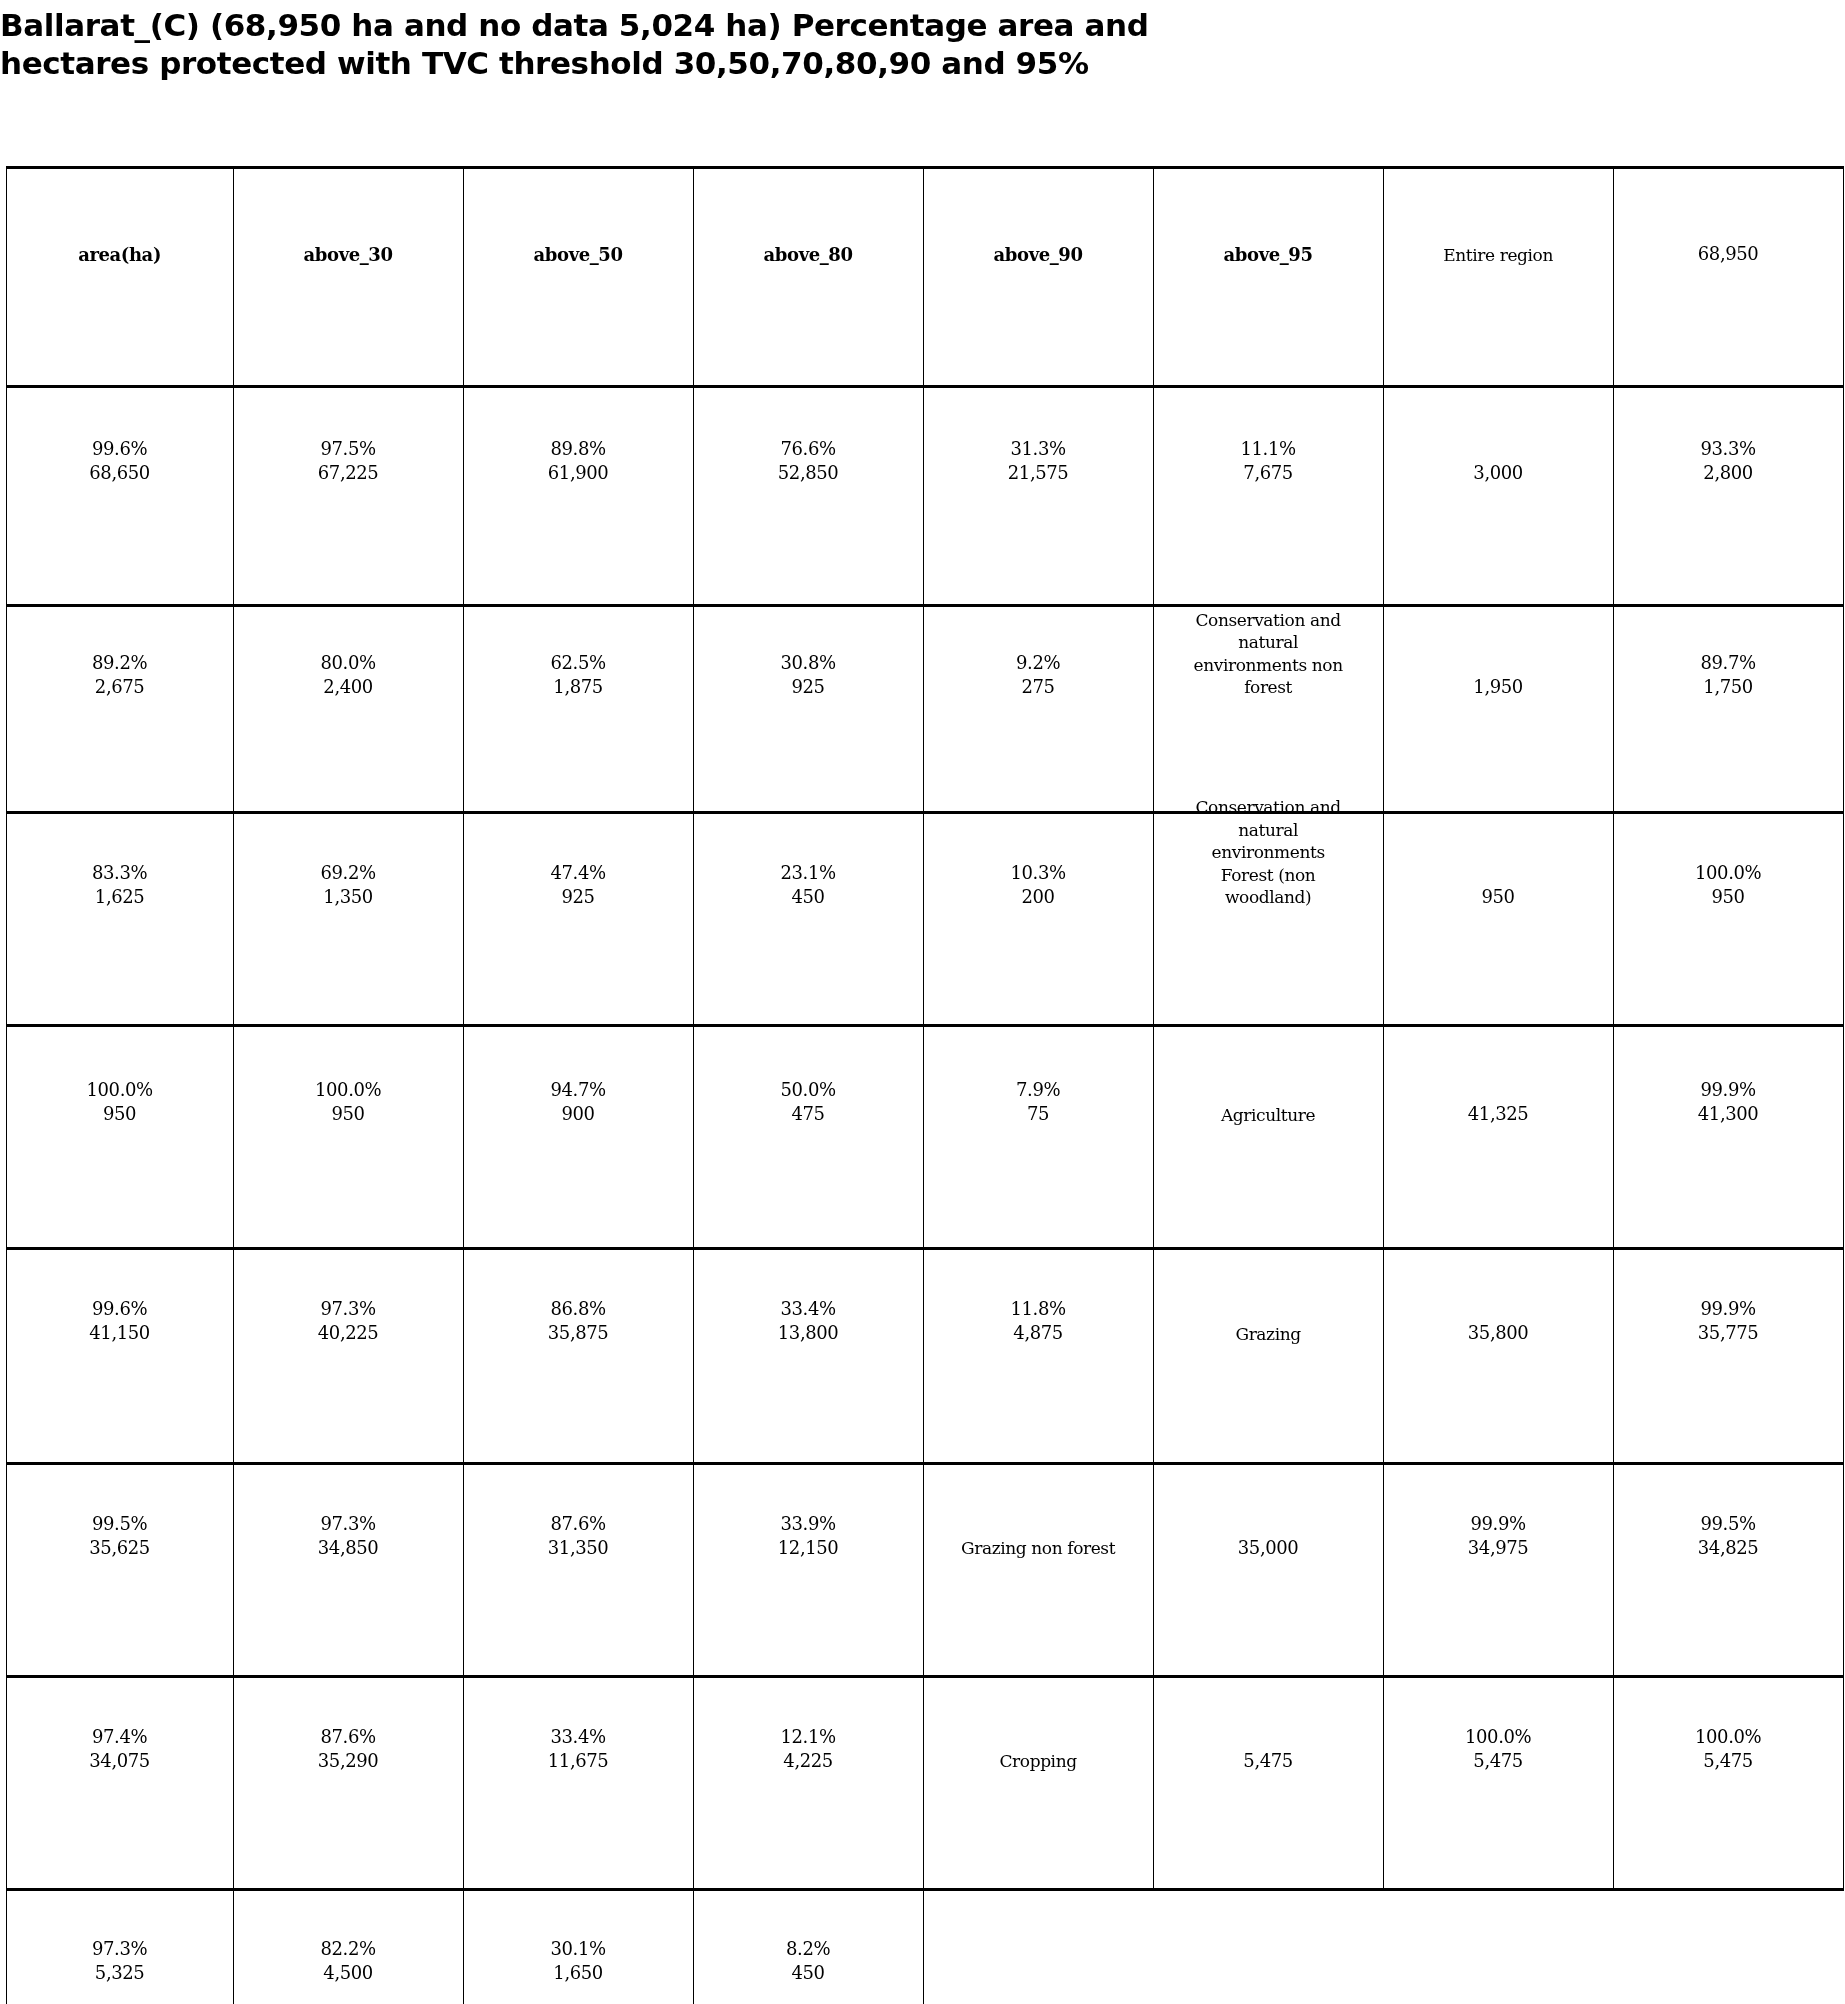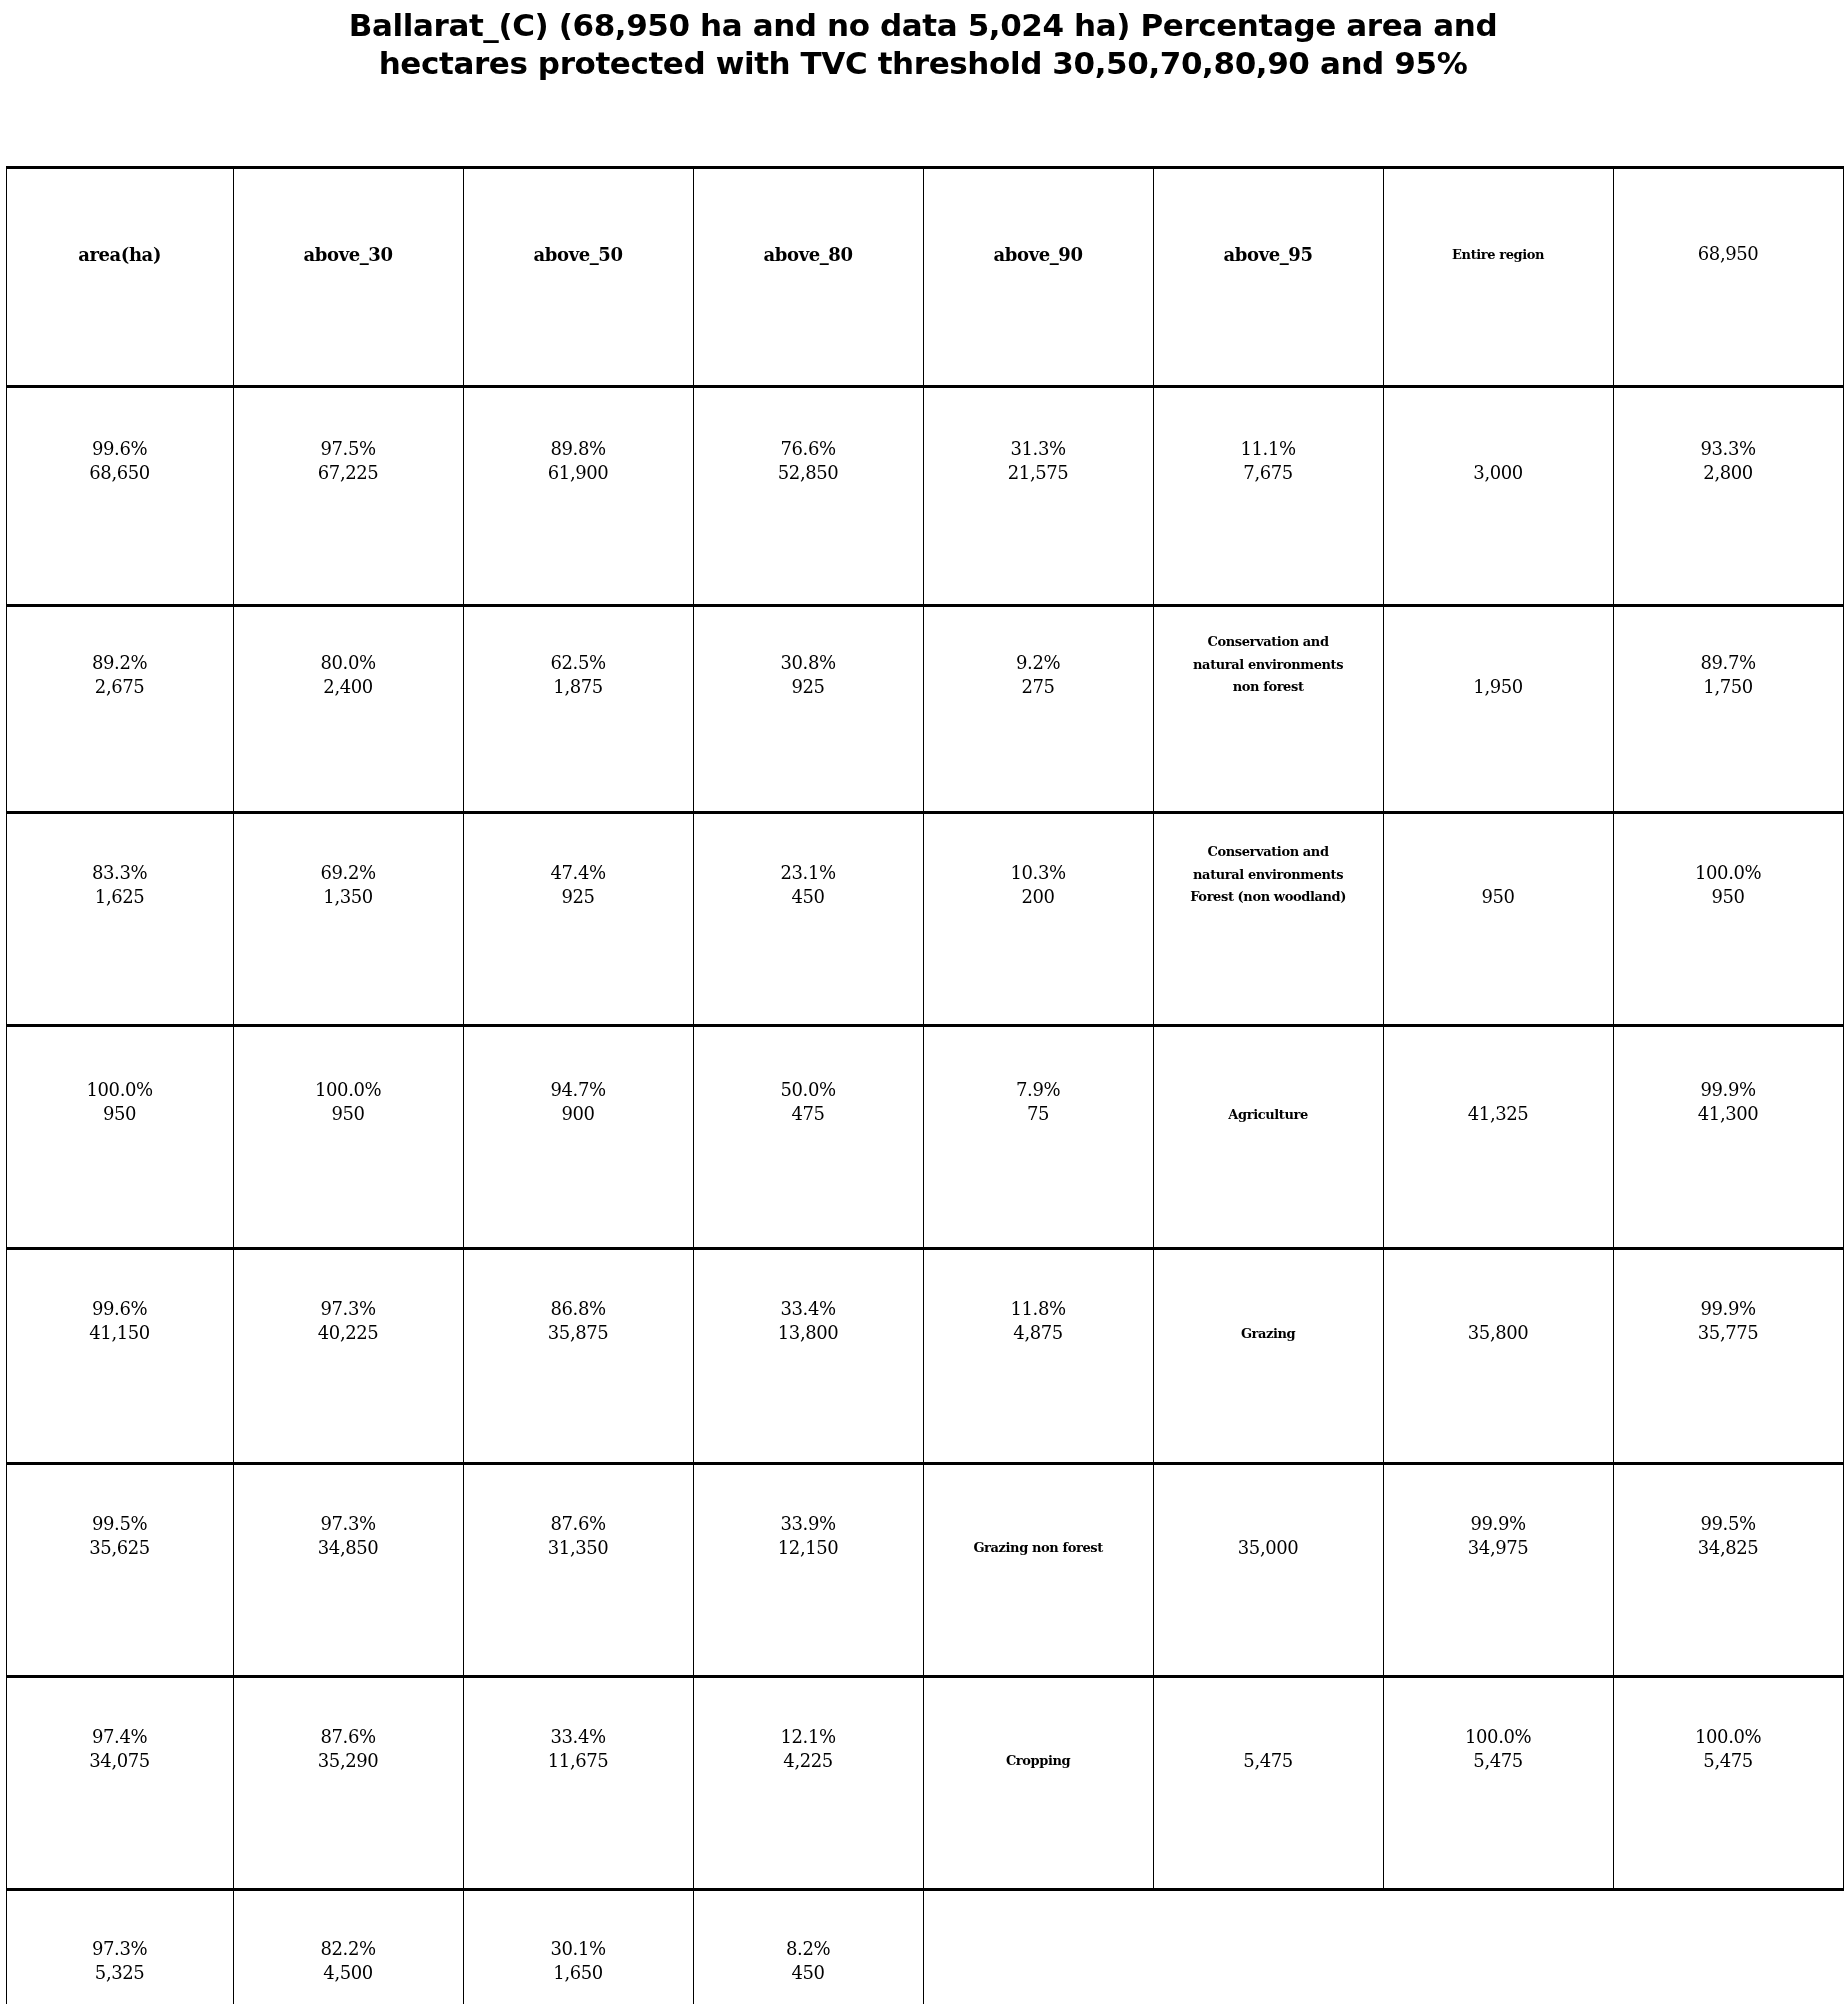--- a/index.html
+++ b/index.html
@@ -9,21 +9,20 @@
     height:2533px;
     background:#ffffff;
     font-family:"DejaVu Serif","Liberation Serif",serif;
     color:#000;
     overflow:hidden;
   }
   
   .title{
     position:absolute;
     left:0; top:5.6px; width:100%;
-    text-align:center;
     font-family:"DejaVu Sans","Liberation Sans",sans-serif;
     font-weight:bold;
     font-size:31px;
     line-height:38px;
     letter-spacing:-0.4px;
   }
   
   .grid{
     position:absolute;
     left:5.6px; top:166px;
@@ -46,21 +45,21 @@
     position:absolute;
     left:4.8px; right:4.8px;
     bottom:55%;
     text-align:center;
     font-size:18px;
     line-height:24px;
     letter-spacing:-0.4px;
   }
   .cell.labelcol .inner{ left:32px; right:32px; line-height:22.5px; }
   .cell.header .inner{ font-weight:bold; line-height:22.5px; }
-  .cell.label .inner{ font-weight:bold; font-size:13px;margin-top:17px; }
+  .cell.label .inner{ font-weight:normal; font-size:17px;margin-top:17px; }
   .pct,.ha{ display:block; }
 </style>
 </head>
 <body>
 
 <div id="page">
 
   <div class="title">
     <span>Ballarat_(C) (68,950 ha and no data 5,024 ha) Percentage area and</span><br>
     <span>hectares protected with TVC threshold 30,50,70,80,90 and 95%</span>

